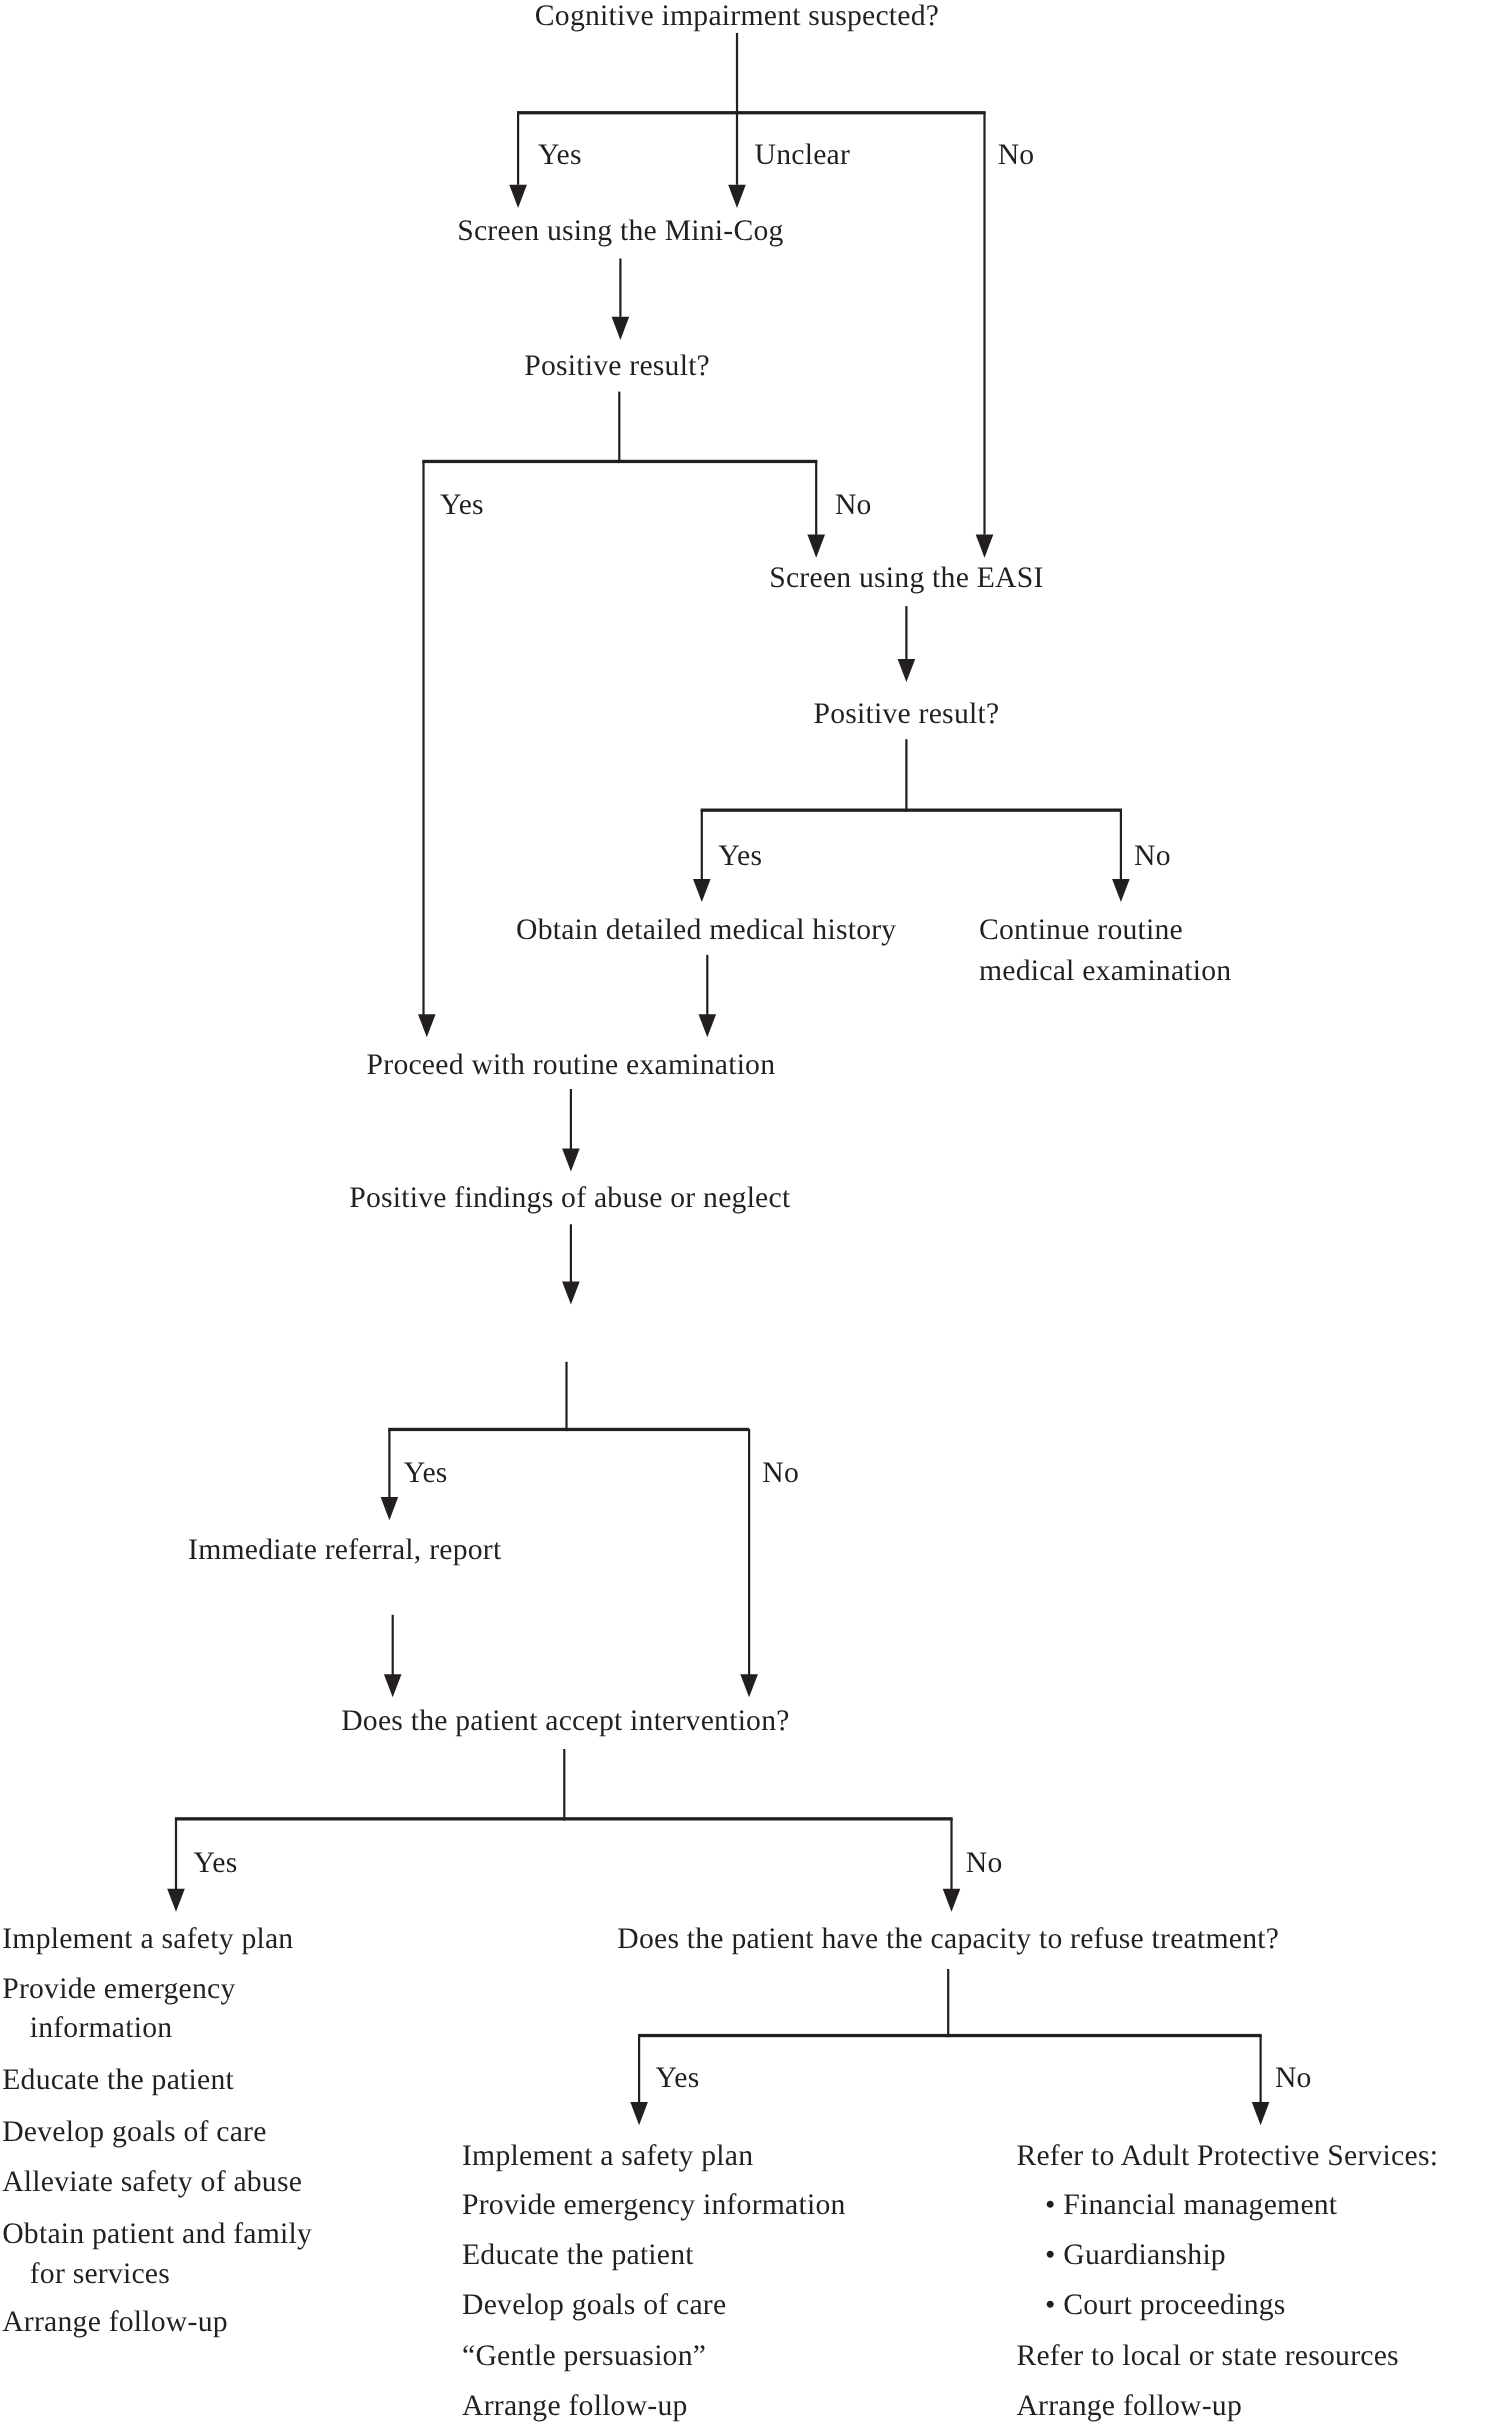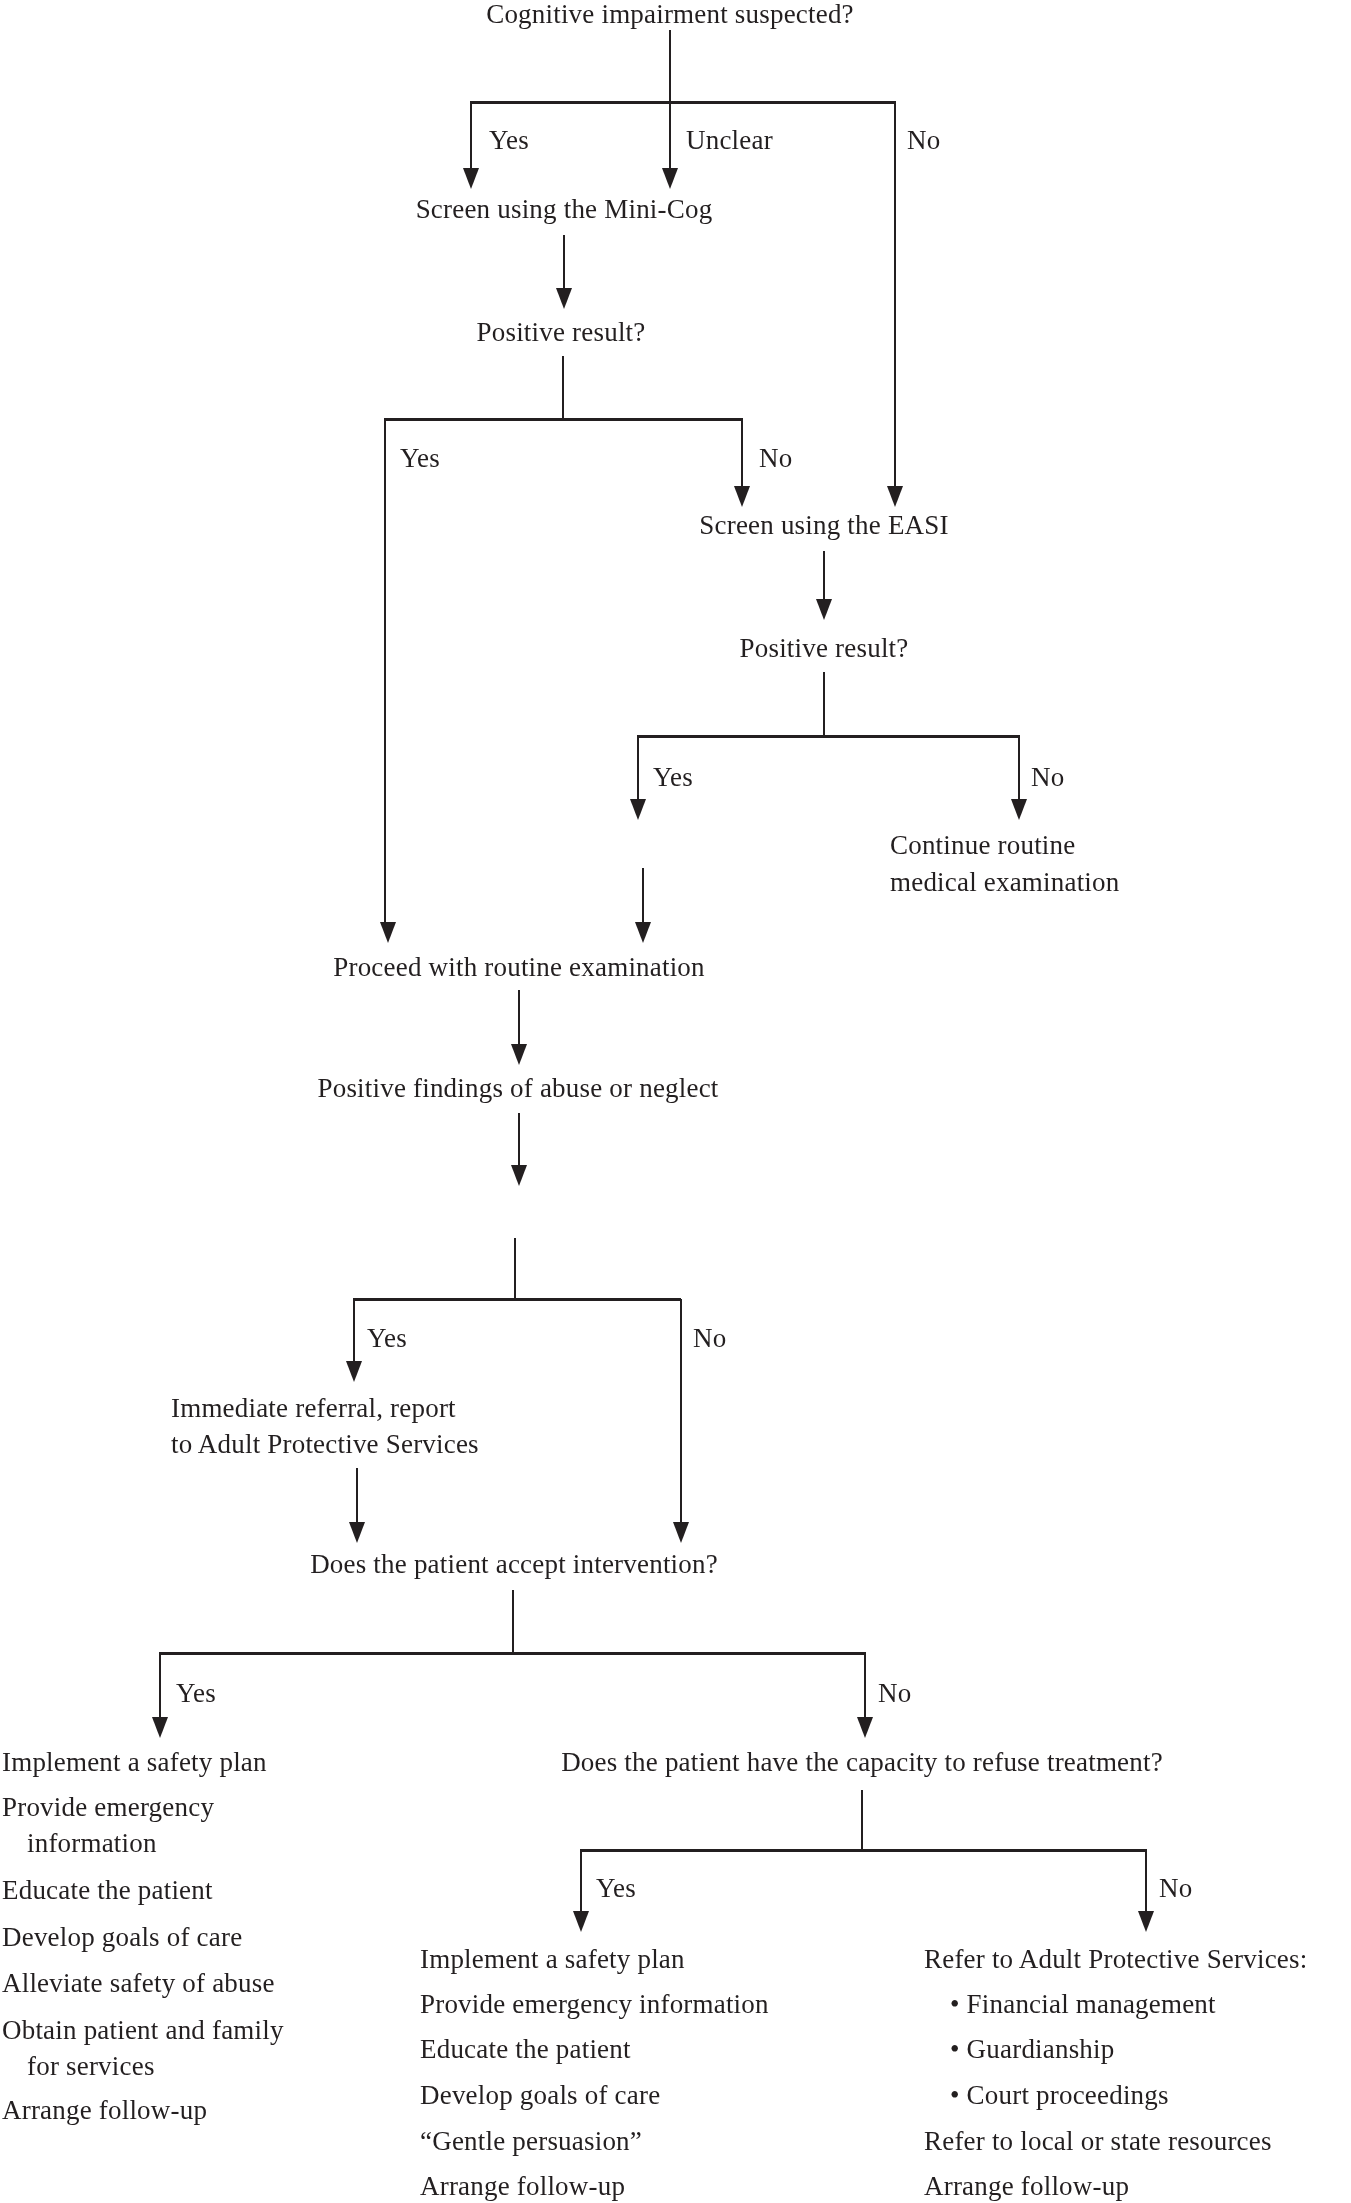--- a/index.html
+++ b/index.html
@@ -33,26 +33,26 @@
 </head>
 <body>
 
 <div class="canvas">
 
   <div class="node c" style="left:670px;top:-4px">Cognitive impairment suspected?</div>
   <div class="node c" style="left:564px;top:191px">Screen using the Mini-Cog</div>
   <div class="node c" style="left:561px;top:314px">Positive result?</div>
   <div class="node c" style="left:824px;top:507px">Screen using the EASI</div>
   <div class="node c" style="left:824px;top:630px">Positive result?</div>
+  <div class="node c" style="left:642px;top:827px">Obtain detailed medical history</div>
   <div class="node" style="left:890px;top:827px">Continue routine</div>
   <div class="node" style="left:890px;top:864px">medical examination</div>
   <div class="node c" style="left:519px;top:949px">Proceed with routine examination</div>
   <div class="node c" style="left:518px;top:1070px">Positive findings of abuse or neglect</div>
   <div class="node" style="left:171px;top:1390px">Immediate referral, report</div>
-  <div class="node" style="left:171px;top:1426px">to Adult Protective Services</div>
   <div class="node c" style="left:514px;top:1546px">Does the patient accept intervention?</div>
   <div class="node c" style="left:862px;top:1744px">Does the patient have the capacity to refuse treatment?</div>
 
   <div class="node" style="left:489px;top:122px">Yes</div>
   <div class="node" style="left:686px;top:122px">Unclear</div>
   <div class="node" style="left:907px;top:122px">No</div>
   <div class="node" style="left:400px;top:440px">Yes</div>
   <div class="node" style="left:759px;top:440px">No</div>
   <div class="node" style="left:653px;top:759px">Yes</div>
   <div class="node" style="left:1031px;top:759px">No</div>

